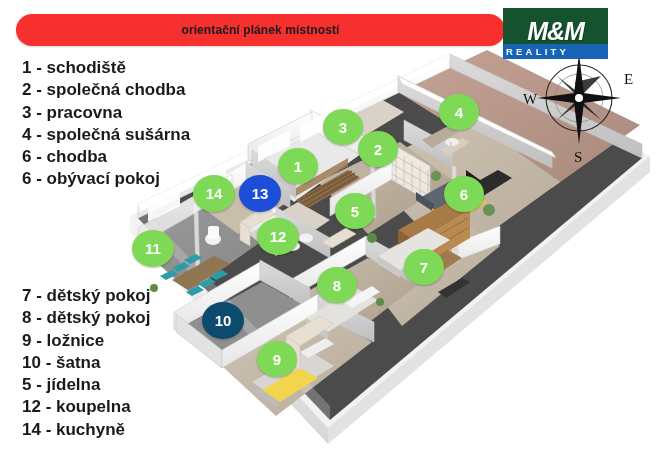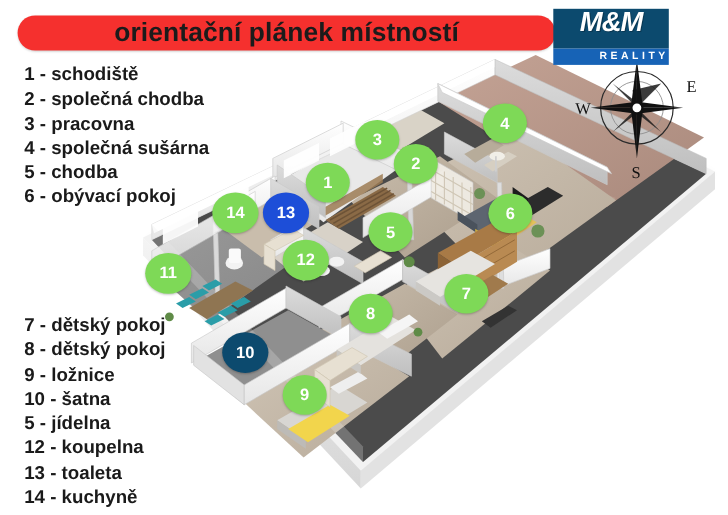--- a/index.html
+++ b/index.html
@@ -14,46 +14,46 @@
 
   
   .title-bar{
     position:absolute;left:16px;top:14px;width:489px;height:32px;
     background:#f5302e;
     border-radius:16px;
     box-shadow:0 1px 2px rgba(0,0,0,.18);
     display:flex;align-items:center;justify-content:center;
   }
   .title-bar .txt{
-    font-size:24px;font-weight:bold;color:#1b1b1b;
+    font-size:12px;font-weight:bold;color:#1b1b1b;
     letter-spacing:.1px;white-space:nowrap;
   }
 
   
   .legend{position:absolute;left:22px;font-size:17px;font-weight:bold;color:#1a1a1a;}
   .legend li{list-style:none;line-height:22.3px;white-space:nowrap;}
   ul.legend{margin:0;padding:0;}
   #legend-top{top:57px;}
   #legend-bottom{top:285px;}
 
   
   .logo{position:absolute;left:503px;top:8px;width:105px;}
   .logo-main{
-    background:#0c4a6e;height:36px;width:105px;
-    display:flex;align-items:flex-start;justify-content:center;
+    background:#14532d;height:36px;width:105px;
+    display:flex;align-items:flex-end;justify-content:center;
     position:relative;
   }
   .logo-main .mm{
     color:#fff;font-size:25px;font-weight:bold;font-style:italic;
     letter-spacing:-1px;line-height:1;
     text-shadow:1px 1px 0 rgba(0,0,0,.25);
   }
   .logo-sub{
     background:#1763b6;height:15px;width:105px;
-    display:flex;align-items:center;justify-content:flex-end;
+    display:flex;align-items:center;justify-content:flex-start;
   }
   .logo-sub .rt{
     color:#fff;font-size:9.5px;font-weight:bold;letter-spacing:3.2px;
     line-height:1;padding-left:3px;
   }
 
   
   .compass{position:absolute;left:521px;top:48px;width:120px;height:118px;}
   .compass text{font-family:"Liberation Serif", serif;font-size:15px;fill:#111;}
 
@@ -319,32 +319,31 @@
 
   <div class="title-bar">
     <span class="txt">orientační plánek místností</span>
   </div>
 
   <ul class="legend" id="legend-top">
     <li>1 - schodiště</li>
     <li>2 - společná chodba</li>
     <li>3 - pracovna</li>
     <li>4 - společná sušárna</li>
-    <li>5 - chodba</li>
+    <li>6 - chodba</li>
     <li>6 - obývací pokoj</li>
   </ul>
 
   <ul class="legend" id="legend-bottom">
     <li>7 - dětský pokoj</li>
     <li>8 - dětský pokoj</li>
     <li>9 - ložnice</li>
     <li>10 - šatna</li>
     <li>5 - jídelna</li>
     <li>12 - koupelna</li>
-    <li>13 - toaleta</li>
     <li>14 - kuchyně</li>
   </ul>
 
   <svg class="compass" viewBox="0 0 120 118" xmlns="http://www.w3.org/2000/svg">
     <circle cx="58" cy="50" r="33" fill="none" stroke="#2b2b2b" stroke-width="1.1"></circle>
     <circle cx="58" cy="50" r="24" fill="none" stroke="#8d8d8d" stroke-width=".8"></circle>
 
     <g fill="#1a1a1a" opacity=".85">
       <polygon points="58,50 80,28 62,46"></polygon>
         <polygon points="58,50 80,28 54,34"></polygon>

